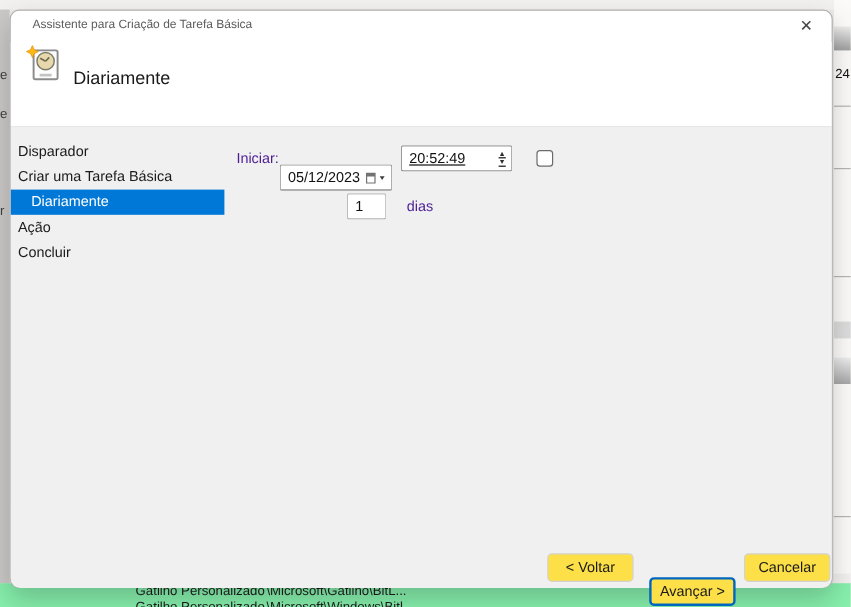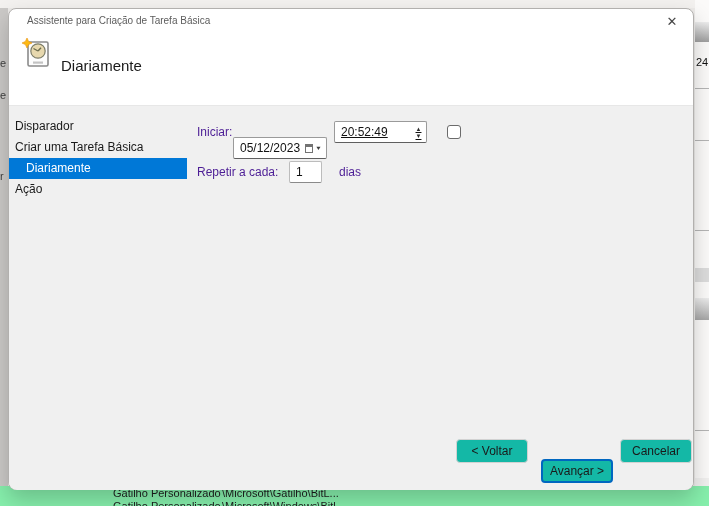--- a/index.html
+++ b/index.html
@@ -56,21 +56,21 @@
   .time-field .val { padding-left:6px; flex:1; }
   .spinner { width:15px; height:20px; display:flex; flex-direction:column; align-items:center; justify-content:center; gap:1px; }
   .spinner span { font-size:6px; line-height:6px; color:#2b2b2b; }
   .checkbox { position:absolute; left:438px; top:19px; width:14px; height:14px;
               background:#fff; border:1px solid #6b6b6b; border-radius:3px; }
   .chk-lbl { left:459px; top:16px; }
   .repeat-input { left:280px; top:55px; width:33px; border-color:#bcbcbc; border-bottom-color:#8a8a8a; }
   .repeat-input .val { padding-left:6px; }
 
   
-  .btn { position:absolute; top:430px; width:72px; height:24px; background:#14b8a6;
+  .btn { position:absolute; top:452px; width:72px; height:24px; background:#fde047;
          border:1px solid #d2d2d2; border-radius:4px; font-size:12px; color:#1a1a1a;
          font-family:"Liberation Sans", sans-serif; text-align:center; cursor:pointer; }
   .btn-back   { left:447px; }
   .btn-next   { left:532px; border:2px solid #0067c0; line-height:18px;margin-top:20px; }
   .btn-cancel { left:611px; }
 </style>
 </head>
 <body>
 
 <div class="bg-top"></div>
@@ -122,41 +122,41 @@
     <span class="header-title">Diariamente</span>
   </div>
 
   <div class="content">
 
     <div class="sidebar">
       <div class="step">Disparador</div>
       <div class="step">Criar uma Tarefa Básica</div>
       <div class="step selected">Diariamente</div>
       <div class="step">Ação</div>
+      <div class="step">Concluir</div>
     </div>
 
     <span class="lbl" style="left:188px; top:15px">Iniciar:</span>
 
     <div class="field date-field">
       <span class="val">05/12/2023</span>
       <span class="cal-ico"></span>
       <span class="caret">▼</span>
     </div>
 
     <div class="field time-field">
       <span class="val">20:52:49</span>
       <span class="spinner">
         <span>▲</span>
         <span>▼</span>
       </span>
     </div>
 
     <div class="checkbox"></div>
 
-    <span class="lbl" style="left:188px; top:55px">Repetir a cada:</span>
     <div class="field repeat-input">
       <span class="val">1</span>
     </div>
     <span class="lbl" style="left:330px; top:55px">dias</span>
 
   </div>
 
   <button class="btn btn-back">&lt; Voltar</button>
   <button class="btn btn-next">Avançar &gt;</button>
   <button class="btn btn-cancel">Cancelar</button>

